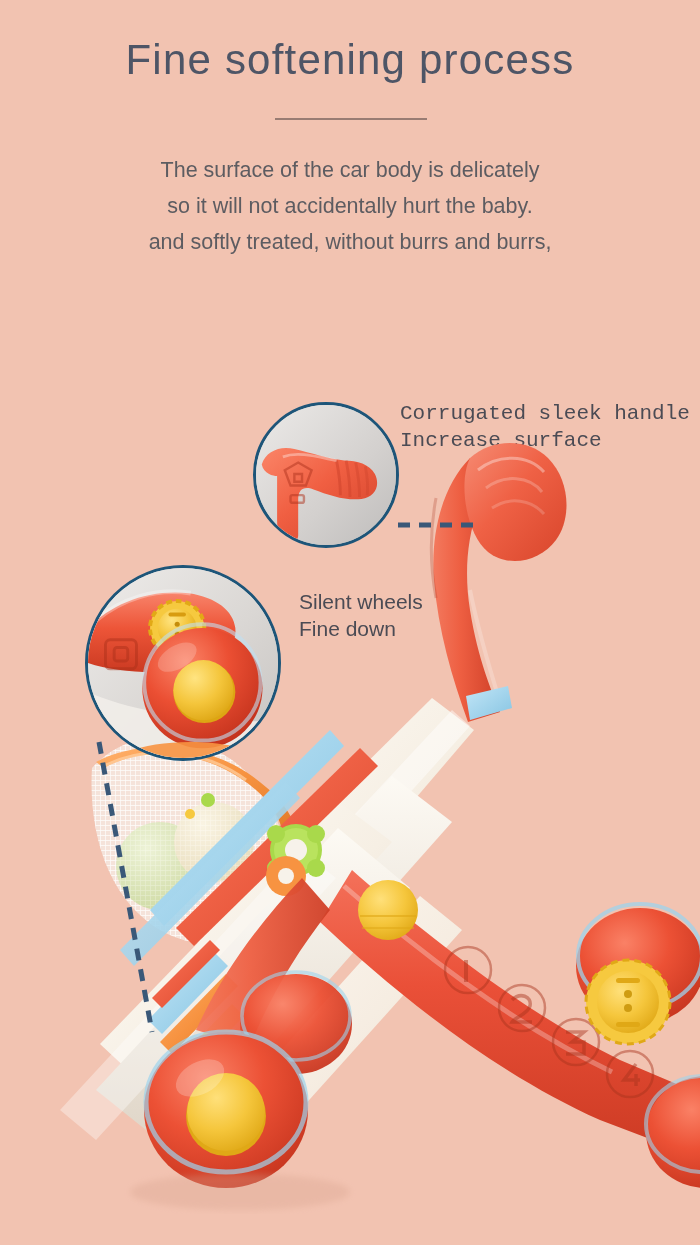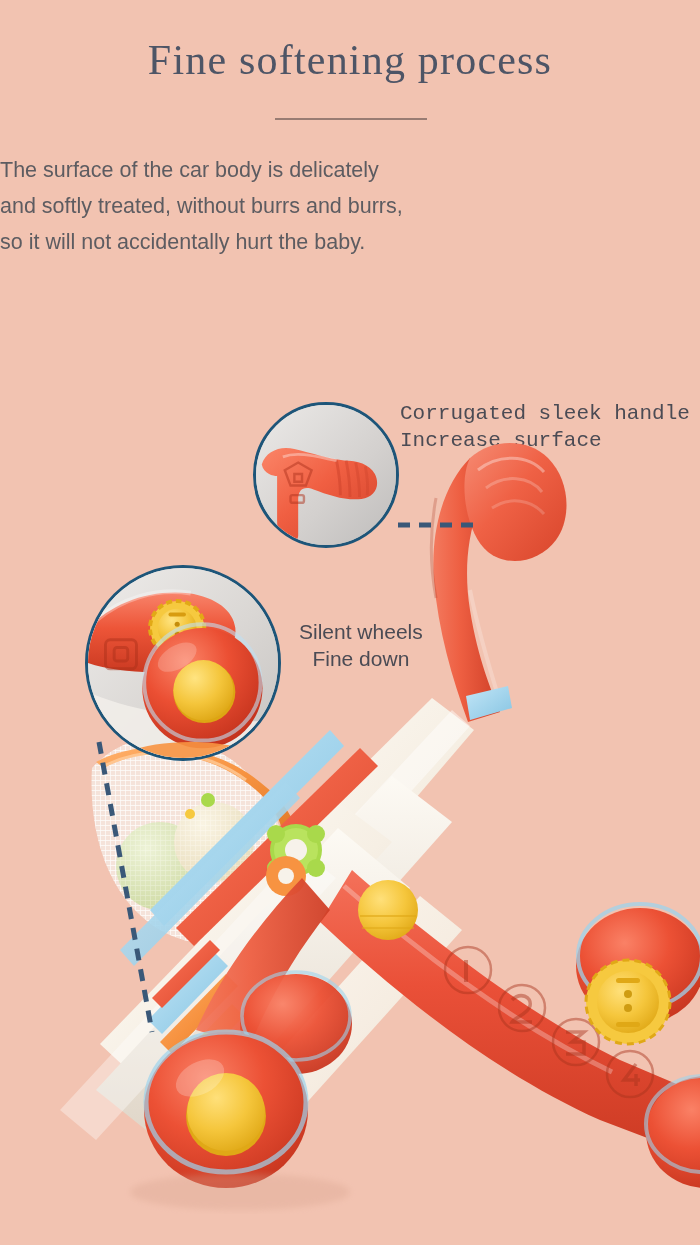--- a/index.html
+++ b/index.html
@@ -24,54 +24,55 @@
   .title {
     position: absolute;
     left: 0;
     top: 36px;
     width: 700px;
     text-align: center;
     font-size: 42px;
     font-weight: 400;
     letter-spacing: 1.2px;
     color: #4e5566;
-    font-family: Liberation Serif, serif;
+    font-family: Liberation Sans, sans-serif;
     white-space: nowrap;
   }
   .divider {
     position: absolute;
     left: 275px;
     top: 118px;
     width: 152px;
     height: 2px;
     background: #8a7068;
     opacity: .85;
   }
   .subtitle {
     position: absolute;
     left: 0;
     top: 152px;
     width: 700px;
+    text-align: center;
     font-size: 21.5px;
     line-height: 36px;
     color: #5d5c61;
     font-weight: 400;
   }
   .subtitle div { white-space: nowrap; }
 
   
   .callout-label {
     position: absolute;
     color: #4b4b54;
     font-size: 21px;
     line-height: 27px;
     white-space: nowrap;
   }
   #label-handle { left: 400px; top: 400px; font-family: Liberation Mono, monospace; }
-  #label-wheels { left: 299px; top: 618px; text-align: center; }
+  #label-wheels { left: 299px; top: 588px; }
 
   
   .leader { position: absolute; }
 
   
   .magnifier {
     position: absolute;
     border-radius: 50%;
     overflow: hidden;
     box-sizing: border-box;
@@ -103,22 +104,22 @@
 </head>
 <body>
 
 <div id="page">
 
   <div class="title">Fine softening process</div>
   <div class="divider"></div>
 
   <div class="subtitle">
     <div>The surface of the car body is delicately</div>
+    <div>so it will not accidentally hurt the baby.</div>
     <div>and softly treated, without burrs and burrs,</div>
-    <div>so it will not accidentally hurt the baby.</div>
   </div>
 
   <svg id="product" viewBox="0 0 700 915" preserveAspectRatio="none">
     <defs>
       <linearGradient id="gCoral" x1="0" y1="0" x2="1" y2="1">
         <stop offset="0%" stop-color="#f68c74"></stop>
         <stop offset="45%" stop-color="#ef6145"></stop>
         <stop offset="100%" stop-color="#d8452b"></stop>
       </linearGradient>
       <linearGradient id="gCoralV" x1="0" y1="0" x2="1" y2="0">

